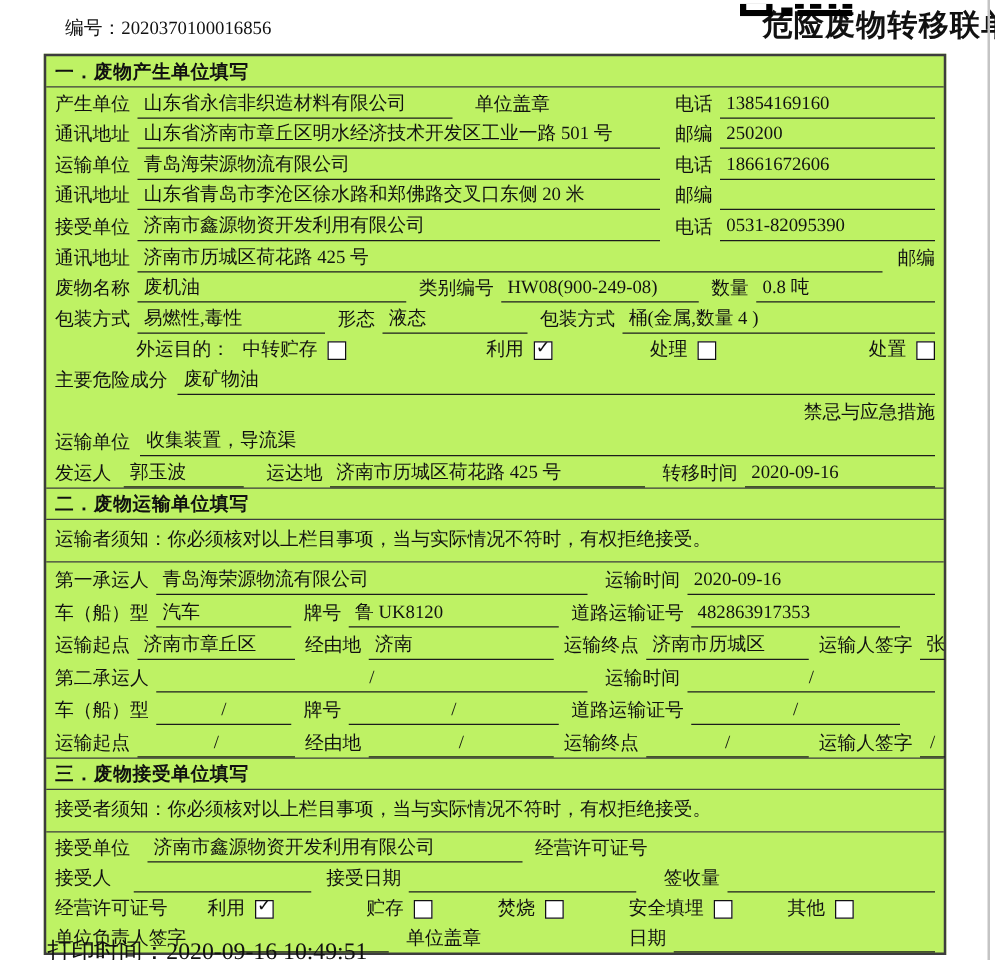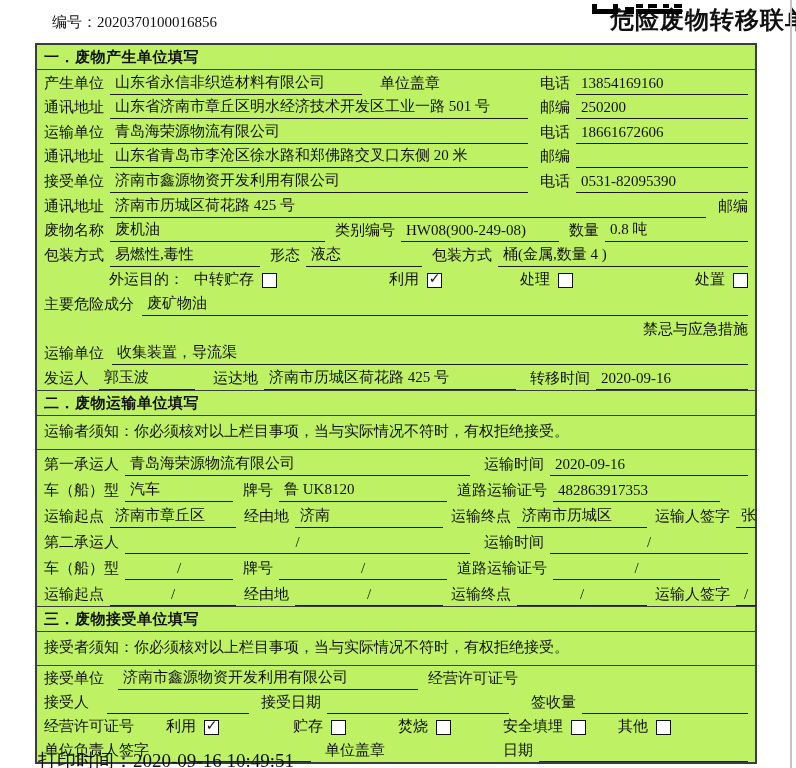--- a/index.html
+++ b/index.html
@@ -317,21 +317,21 @@
           <span class="cb">
               <span class="mark"></span>
             </span>
         </span>
         <span class="cbitem" style="margin-left:52px">
           <span class="lbl">安全填埋</span>
           <span class="cb">
               <span class="mark"></span>
             </span>
         </span>
-        <span class="cbitem" style="margin-left:32px">
+        <span class="cbitem" style="margin-left:44px">
           <span class="lbl">其他</span>
           <span class="cb">
               <span class="mark"></span>
             </span>
         </span>
       </div>
 
       <div class="frow">
         <span class="lbl">单位负责人签字</span>
         <span class="u w-sign" style="margin-left:42px"></span>

